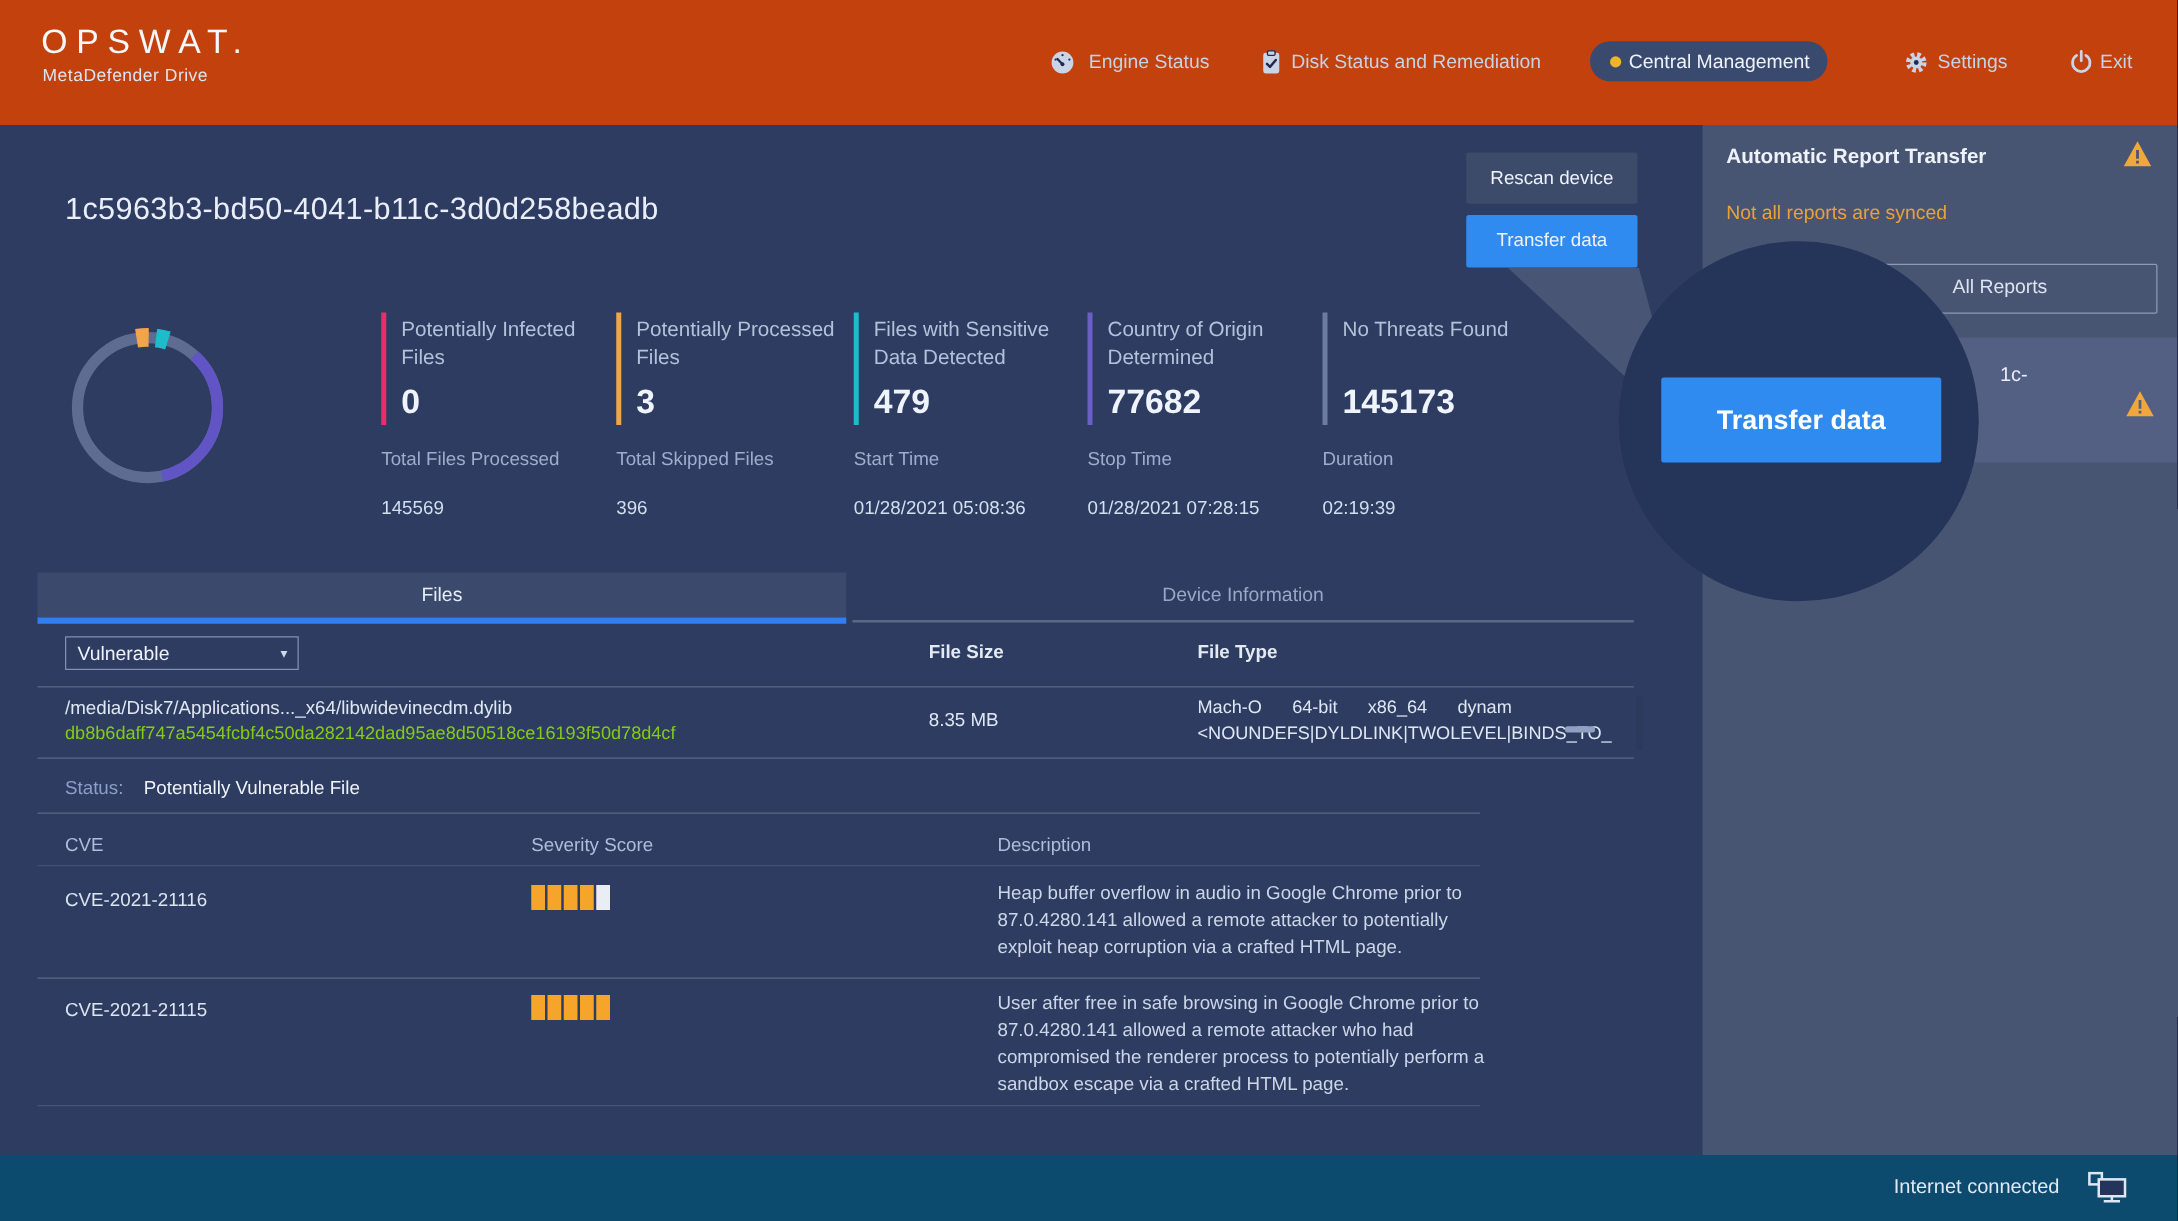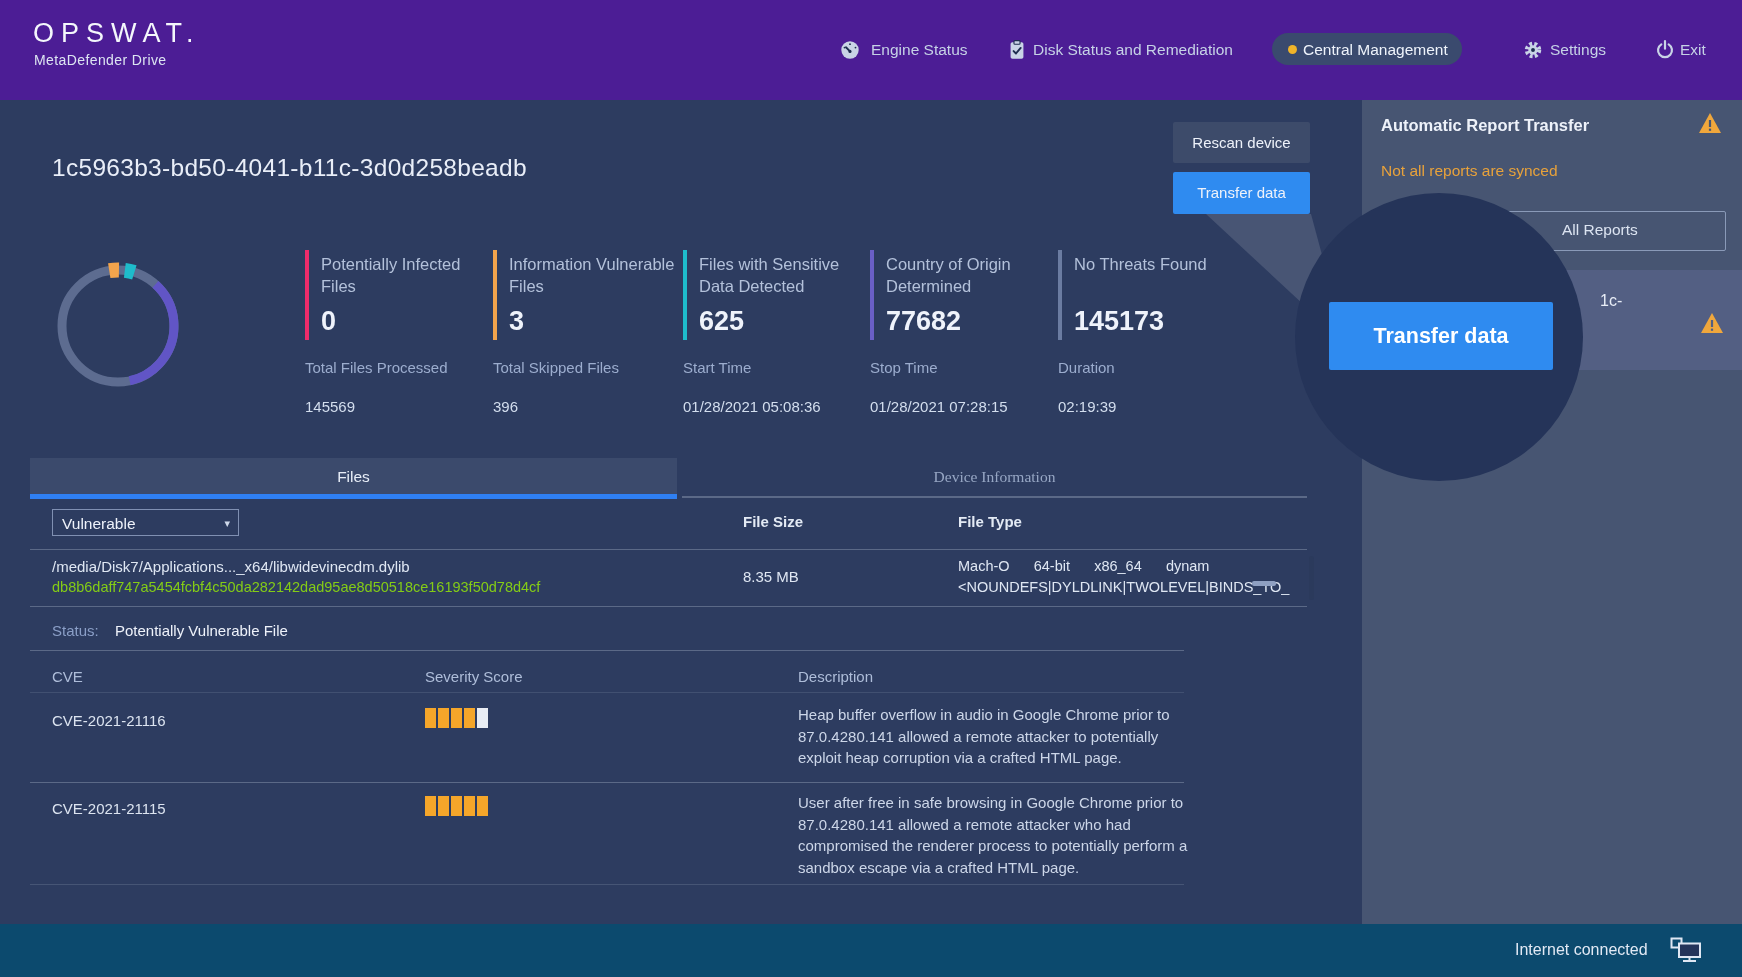--- a/index.html
+++ b/index.html
@@ -1,20 +1,20 @@
 <!DOCTYPE html>
 <html><head>
 <meta charset="utf-8">
 <style>
   html,body{margin:0;padding:0;background:#10192e;}
   .screen{position:relative;width:1742px;height:977px;overflow:hidden;
     font-family:"Liberation Sans","DejaVu Sans",sans-serif;background:#2d3c60;}
   .abs{position:absolute;}
   
-  .topbar{position:absolute;left:0;top:0;width:1742px;height:100px;background:#4c1d95;z-index:5;}
+  .topbar{position:absolute;left:0;top:0;width:1742px;height:100px;background:#c2410c;z-index:5;}
   .logo-main{position:absolute;left:33px;top:18px;font-size:27px;letter-spacing:7px;color:#f4f7fc;font-weight:400;}
   .logo-sub{position:absolute;left:34px;top:52px;font-size:14px;color:#dde5f2;letter-spacing:0.4px;}
   .nav-label{position:absolute;top:41px;font-size:15.5px;color:#c6d2e6;white-space:nowrap;text-align:center;}
   .nav-icon{position:absolute;top:39px;width:22px;height:22px;}
   .pill{position:absolute;left:1272px;top:33px;width:190px;height:32px;background:#3a4a6e;border-radius:16px;}
   .pill-dot{position:absolute;left:1288px;top:45px;width:9px;height:9px;border-radius:50%;background:#f0b429;}
   .pill-label{position:absolute;left:1303px;top:41px;font-size:15.5px;font-weight:normal;color:#eef3fb;}
   
   .page-title{position:absolute;left:52px;top:154px;font-size:24.5px;color:#e9eef8;letter-spacing:0.3px;}
   .btn{position:absolute;left:1173px;width:137px;border-radius:2px;text-align:center;
@@ -25,21 +25,21 @@
   .stat-card{position:absolute;top:250px;width:180px;height:160px;}
   .stat-bar{position:absolute;left:0;top:0;width:4px;height:90px;}
   .stat-label{position:absolute;left:16px;top:3px;width:172px;font-size:16.5px;line-height:22px;color:#b3c1da;}
   .stat-value{position:absolute;left:16px;top:56px;font-size:27px;font-weight:bold;color:#eff3fb;}
   .sum-item{position:absolute;top:359px;width:190px;}
   .sum-label{position:absolute;left:0;top:0;font-size:15px;color:#9cadce;white-space:nowrap;}
   .sum-value{position:absolute;left:0;top:39px;font-size:15px;color:#d3deee;white-space:nowrap;}
   
   .tab{position:absolute;top:458px;height:36px;text-align:center;font-size:15.5px;line-height:38px;}
   .tab-files{left:30px;width:647px;background:#3b4a6c;color:#e7edf7;}
-  .tab-device{left:682px;width:625px;color:#97a7c4;font-family:Liberation Serif, serif;}
+  .tab-device{left:682px;width:625px;color:#97a7c4;}
   .tab-underline{position:absolute;left:30px;top:494px;width:647px;height:5px;background:#2f7ff2;}
   .tab-border{position:absolute;left:682px;top:496px;width:625px;height:2px;background:#5b6987;}
   
   .select-box{position:absolute;left:52px;top:509px;width:187px;height:27px;border:1px solid #8090b2;
      font-size:15.5px;color:#eef2fa;line-height:27px;padding-left:9px;box-sizing:border-box;cursor:pointer;}
   .select-caret{position:absolute;right:8px;top:0px;font-size:11px;color:#cfd9ea;}
   .col-head{position:absolute;top:513px;font-size:15px;font-weight:bold;color:#e3eaf4;}
   .divider{position:absolute;height:1px;background:#5b6987;}
   .file-path{position:absolute;left:52px;top:558px;font-size:15px;color:#dfe7f3;white-space:nowrap;}
   .file-hash{position:absolute;left:52px;top:579px;font-size:14.5px;color:#84cc16;white-space:nowrap;}
@@ -132,27 +132,27 @@
       <circle cx="65" cy="65" r="56" fill="none" stroke="#1ebccb" stroke-width="15" pathLength="100" stroke-dasharray="2.7777777777777777 97.22222222222223" transform="rotate(-83 65 65)"></circle>
     </svg>
 
   <div class="stat-card" style="left:305px">
     <div class="stat-bar" style="background: rgb(238, 44, 107);"></div>
     <div class="stat-label">Potentially Infected Files</div>
     <div class="stat-value">0</div>
   </div>
   <div class="stat-card" style="left:493px">
     <div class="stat-bar" style="background: rgb(242, 164, 76);"></div>
-    <div class="stat-label">Information Vulnerable Files</div>
+    <div class="stat-label">Potentially Processed Files</div>
     <div class="stat-value">3</div>
   </div>
   <div class="stat-card" style="left:683px">
     <div class="stat-bar" style="background: rgb(30, 188, 203);"></div>
     <div class="stat-label">Files with Sensitive Data Detected</div>
-    <div class="stat-value">625</div>
+    <div class="stat-value">479</div>
   </div>
   <div class="stat-card" style="left:870px">
     <div class="stat-bar" style="background: rgb(106, 95, 198);"></div>
     <div class="stat-label">Country of Origin Determined</div>
     <div class="stat-value">77682</div>
   </div>
   <div class="stat-card" style="left:1058px">
     <div class="stat-bar" style="background: rgb(107, 124, 161);"></div>
     <div class="stat-label">No Threats Found</div>
     <div class="stat-value">145173</div>

